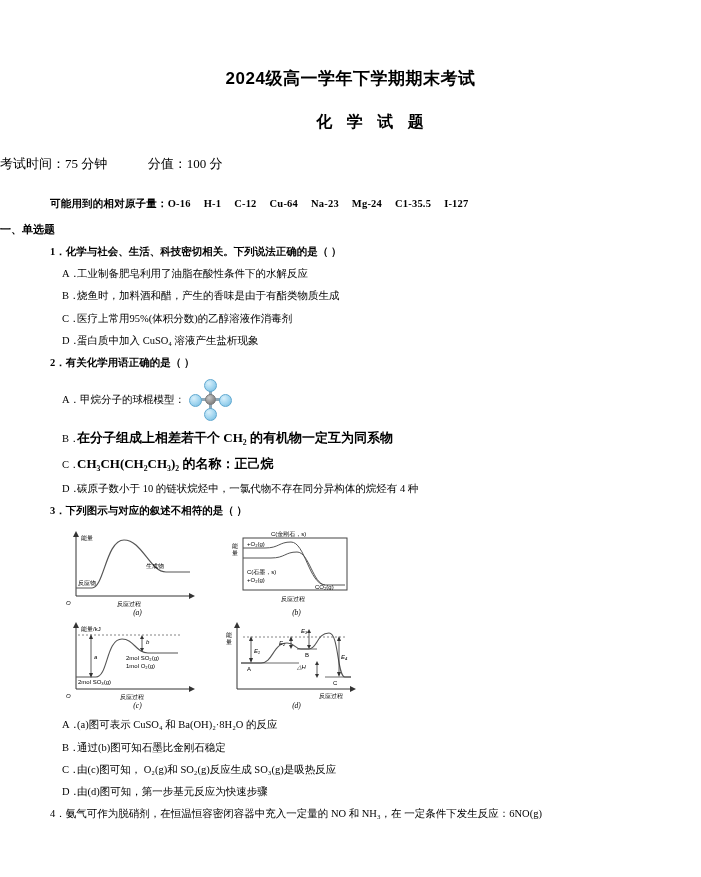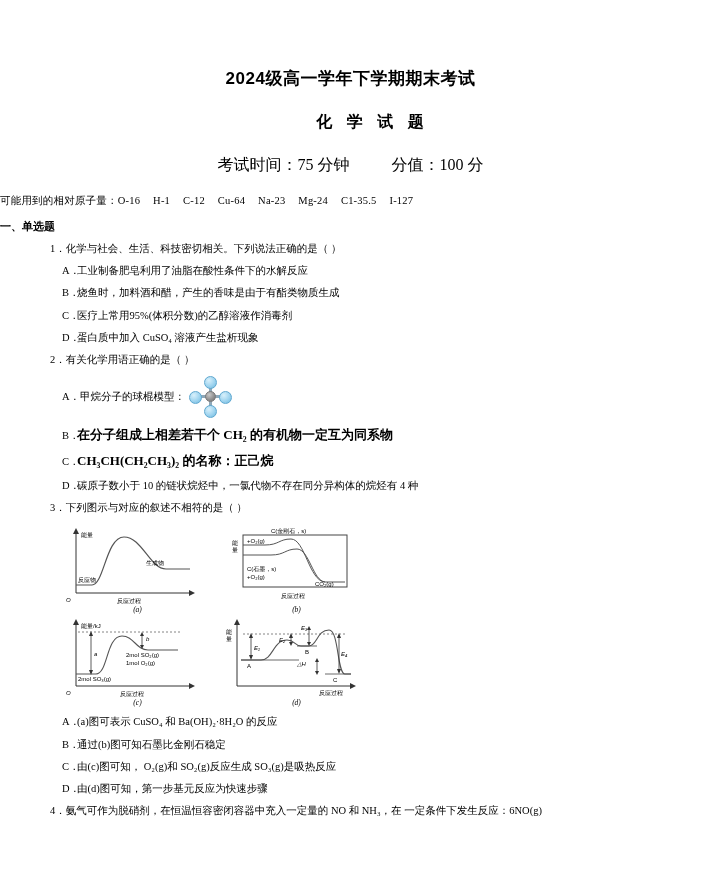--- a/index.html
+++ b/index.html
@@ -33,44 +33,46 @@
   .doc-subtitle {
     text-align: center;
     font-size: 16px;
     font-weight: bold;
     margin-top: 22px;
     letter-spacing: 5px;
     font-family: "Liberation Sans", "DejaVu Sans", sans-serif;
     padding-left: 44px;
   }
   .exam-meta {
-    text-align: center;
-    font-size: 16px;
+    font-size: 13px;
     margin-top: 22px;
   }
   .exam-meta .gap { display: inline-block; width: 34px; }
   .atomic-line {
     font-size: 10.5px;
-    margin-top: 18px;
+    margin-top: 24px;
+    padding-left: 50px;
     padding-right: 40px;
     letter-spacing: 0.2px;
+    font-weight: bold;
   }
   .atomic-line .am { display: inline-block; margin-right: 13px; }
   .section-head {
     font-size: 11px;
     font-weight: bold;
     margin-top: 11px;
     font-family: "Liberation Sans", "DejaVu Sans", sans-serif;
   }
   .q-stem {
     font-size: 10.5px;
     padding-left: 50px;
     padding-right: 45px;
     margin-top: 7px;
     line-height: 1.45;
+    font-weight: bold;
   }
   .q-opt {
     font-size: 10.5px;
     padding-left: 62px;
     padding-right: 32px;
     margin-top: 7px;
     line-height: 1.45;
   }
   .q-opt .lab { display: inline-block; width: 15px; }
   .bold-formula { font-weight: bold; font-size: 13px; }

